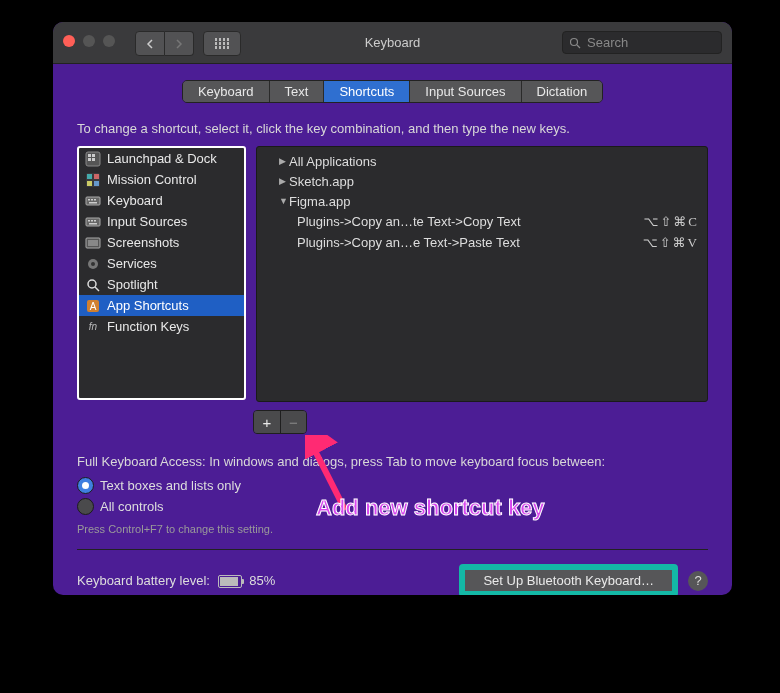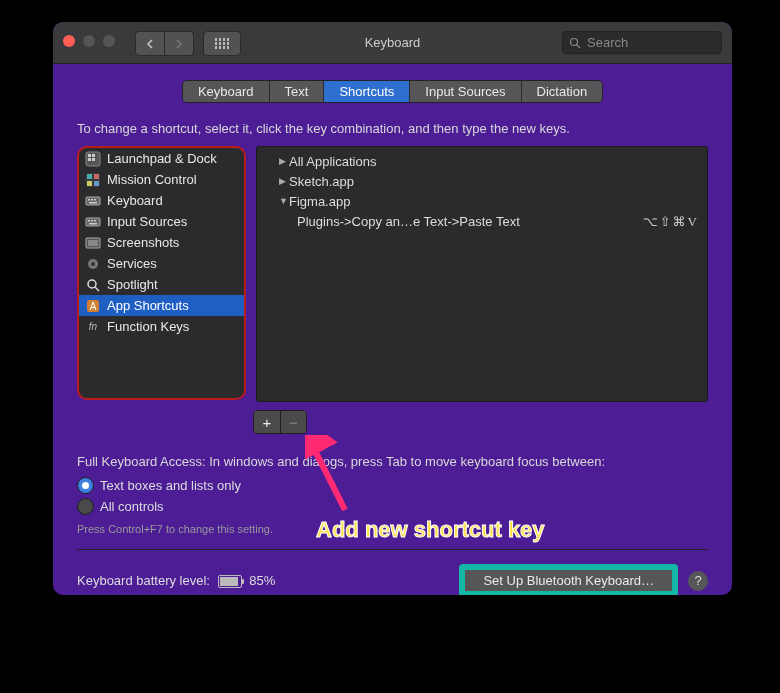--- a/index.html
+++ b/index.html
@@ -26,21 +26,21 @@
   .searchwrap input::placeholder{color:#888;}
   
   .tabs{display:flex;justify-content:center;margin-top:16px;}
   .segment{display:flex;border-radius:5px;overflow:hidden;border:1px solid #222;}
   .segbtn{padding:3px 15px;background:#565658;color:#e8e8e8;font-size:13px;border-right:1px solid #2a2a2a;}
   .segbtn:last-child{border-right:none;}
   .segbtn.active{background:#2f6fd0;color:#fff;}
   
   .instr{margin:18px 24px 10px 24px;color:#d8d8d8;}
   .panes{display:flex;margin:0 24px;gap:10px;}
-  .catlist{width:165px;height:250px;background:#2b2b2d;border:2px solid #b91c1c;border-radius:10px;overflow:hidden;}
+  .catlist{width:165px;height:250px;background:#2b2b2d;border:2px solid #ffffff;border-radius:3px;overflow:hidden;}
   .cat{display:flex;align-items:center;gap:6px;padding:2.5px 6px;color:#e8e8e8;}
   .cat.sel{background:#1f5fc4;color:#fff;}
   .cat .ic{width:16px;height:16px;display:flex;align-items:center;justify-content:center;font-size:11px;}
   .shortlist{flex:1;height:250px;background:#2b2b2d;border:1px solid #1a1a1a;border-radius:3px;padding-top:4px;overflow:hidden;}
   .srow{display:flex;align-items:center;padding:2.5px 8px;color:#ddd;}
   .tri{width:10px;font-size:9px;color:#aaa;display:inline-block;}
   .srow .lbl{flex:1;white-space:nowrap;overflow:hidden;}
   .srow .keys{font-family:-apple-system;letter-spacing:2px;color:#ccc;}
   .ind1{padding-left:22px;}
   .ind2{padding-left:40px;}
@@ -56,21 +56,21 @@
   .hint{margin:6px 24px;color:#9a9a9a;font-size:11px;}
   .sep{height:1px;background:#222;margin:14px 24px;}
   .footer{display:flex;align-items:center;margin:0 24px;gap:10px;}
   .battery .bicon{display:inline-block;width:22px;height:11px;border:1px solid #bbb;border-radius:2px;position:relative;vertical-align:middle;margin:0 4px;}
   .battery .bicon::after{content:"";position:absolute;right:-3px;top:3px;width:2px;height:5px;background:#bbb;border-radius:0 1px 1px 0;}
   .battery .bicon .fill{position:absolute;left:1px;top:1px;bottom:1px;width:82%;background:#bbb;}
   .btbtn{margin-left:auto;background:#565658;border:6px solid #14b8a6;color:#eaeaea;border-radius:4px;padding:3px 18px;font-size:13px;}
   .help{width:20px;height:20px;border-radius:50%;background:#565658;color:#ddd;display:flex;align-items:center;justify-content:center;font-size:13px;}
   
   .arrow{position:absolute;pointer-events:none;}
-  .ann{position:absolute;left:316px;top:517px;font-size:22px;font-weight:700;color:#fde047;-webkit-text-stroke:1px #fff;white-space:nowrap;pointer-events:none;}
+  .ann{position:absolute;left:316px;top:495px;font-size:22px;font-weight:700;color:#d946ef;-webkit-text-stroke:1px #fff;white-space:nowrap;pointer-events:none;}
 </style>
 </head>
 <body>
 <div class="stage">
 
 <div class="window">
 
   <div class="titlebar">
     <div class="traffic">
       <div class="dot close"></div>
@@ -227,20 +227,24 @@
           </div>
           <div class="srow ind1">
             <span class="tri">▶</span>
             <span class="lbl">Sketch.app</span>
           </div>
           <div class="srow ind1">
             <span class="tri">▼</span>
             <span class="lbl">Figma.app</span>
           </div>
           <div class="srow ind2">
+            <span class="lbl">Plugins-&gt;Copy an…te Text-&gt;Copy Text</span>
+            <span class="keys">⌥⇧⌘C</span>
+          </div>
+          <div class="srow ind2">
             <span class="lbl">Plugins-&gt;Copy an…e Text-&gt;Paste Text</span>
             <span class="keys">⌥⇧⌘V</span>
           </div>
         </div>
   </div>
 
   <div class="addrem">
     <button>+</button>
     <button>−</button>
   </div>

